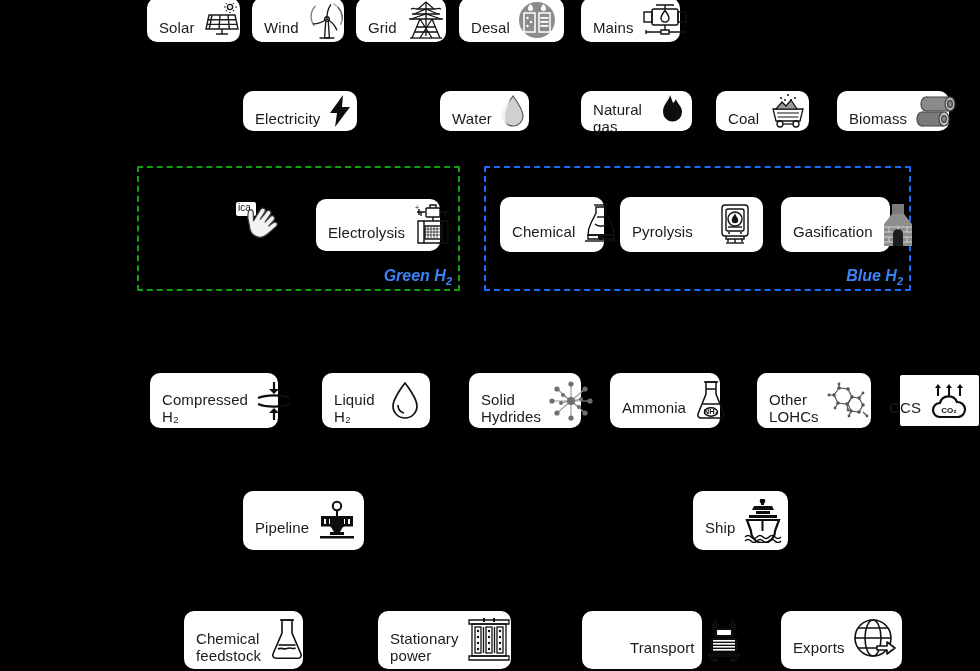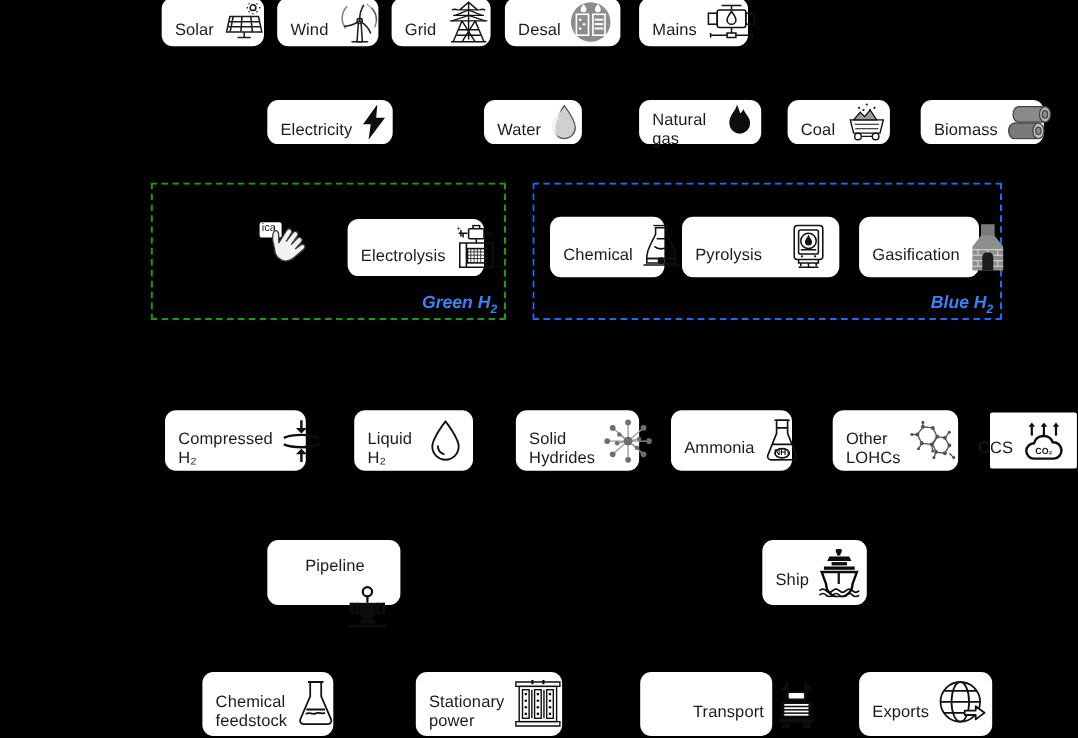--- a/index.html
+++ b/index.html
@@ -418,21 +418,21 @@
             <path d="M9 11V3M9 0l3 4H6zM20 11V3M20 0l3 4h-6zM31 11V3M31 0l3 4h-6z"></path>
             <rect x="8" y="3" width="2" height="9"></rect>
             <rect x="19" y="3" width="2" height="9"></rect>
             <rect x="30" y="3" width="2" height="9"></rect>
           </g>
           <path d="M11 33a7 7 0 0 1 0-14 9 9 0 0 1 17-1 6.5 6.5 0 0 1 1 15z" fill="none" stroke="#0d0d0d" stroke-width="2.2"></path>
           <text x="20" y="29" font-size="8" font-weight="bold" text-anchor="middle" fill="#0d0d0d" font-family="Liberation Sans, sans-serif">CO₂</text>
         </svg>
       </span>
     </div>
-    <div class="node" style="left: 243px; top: 491px; width: 121px; height: 59px; flex-direction: column;">
+    <div class="node" style="left: 243px; top: 491px; width: 121px; height: 59px;">
       <span class="lbl">Pipeline</span>
       <span class="ico">
         <svg width="40" height="42" viewBox="0 0 40 42">
           <g fill="#0d0d0d">
             <circle cx="20" cy="6" r="4.2" fill="none" stroke="#0d0d0d" stroke-width="2"></circle>
             <rect x="19" y="10" width="2" height="6"></rect>
             <rect x="4" y="16" width="32" height="3"></rect>
             <rect x="4" y="16" width="3" height="10"></rect>
             <rect x="9" y="16" width="3" height="10"></rect>
             <rect x="28" y="16" width="3" height="10"></rect>

